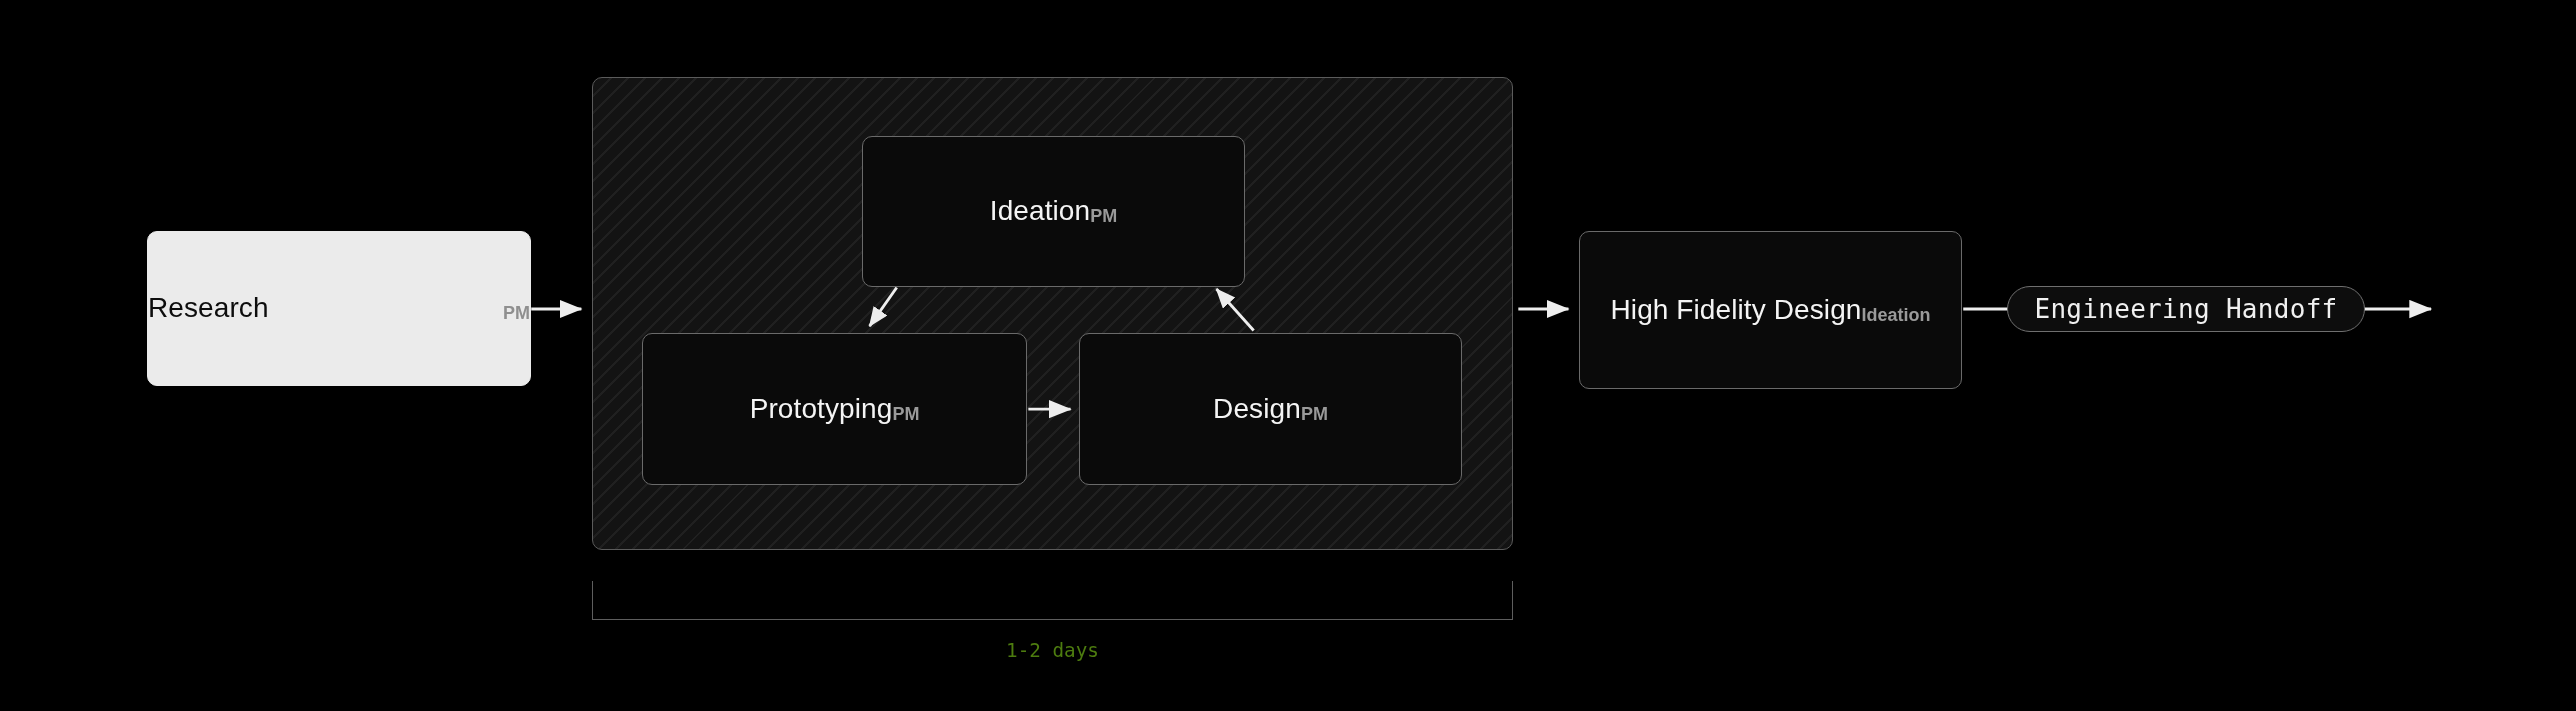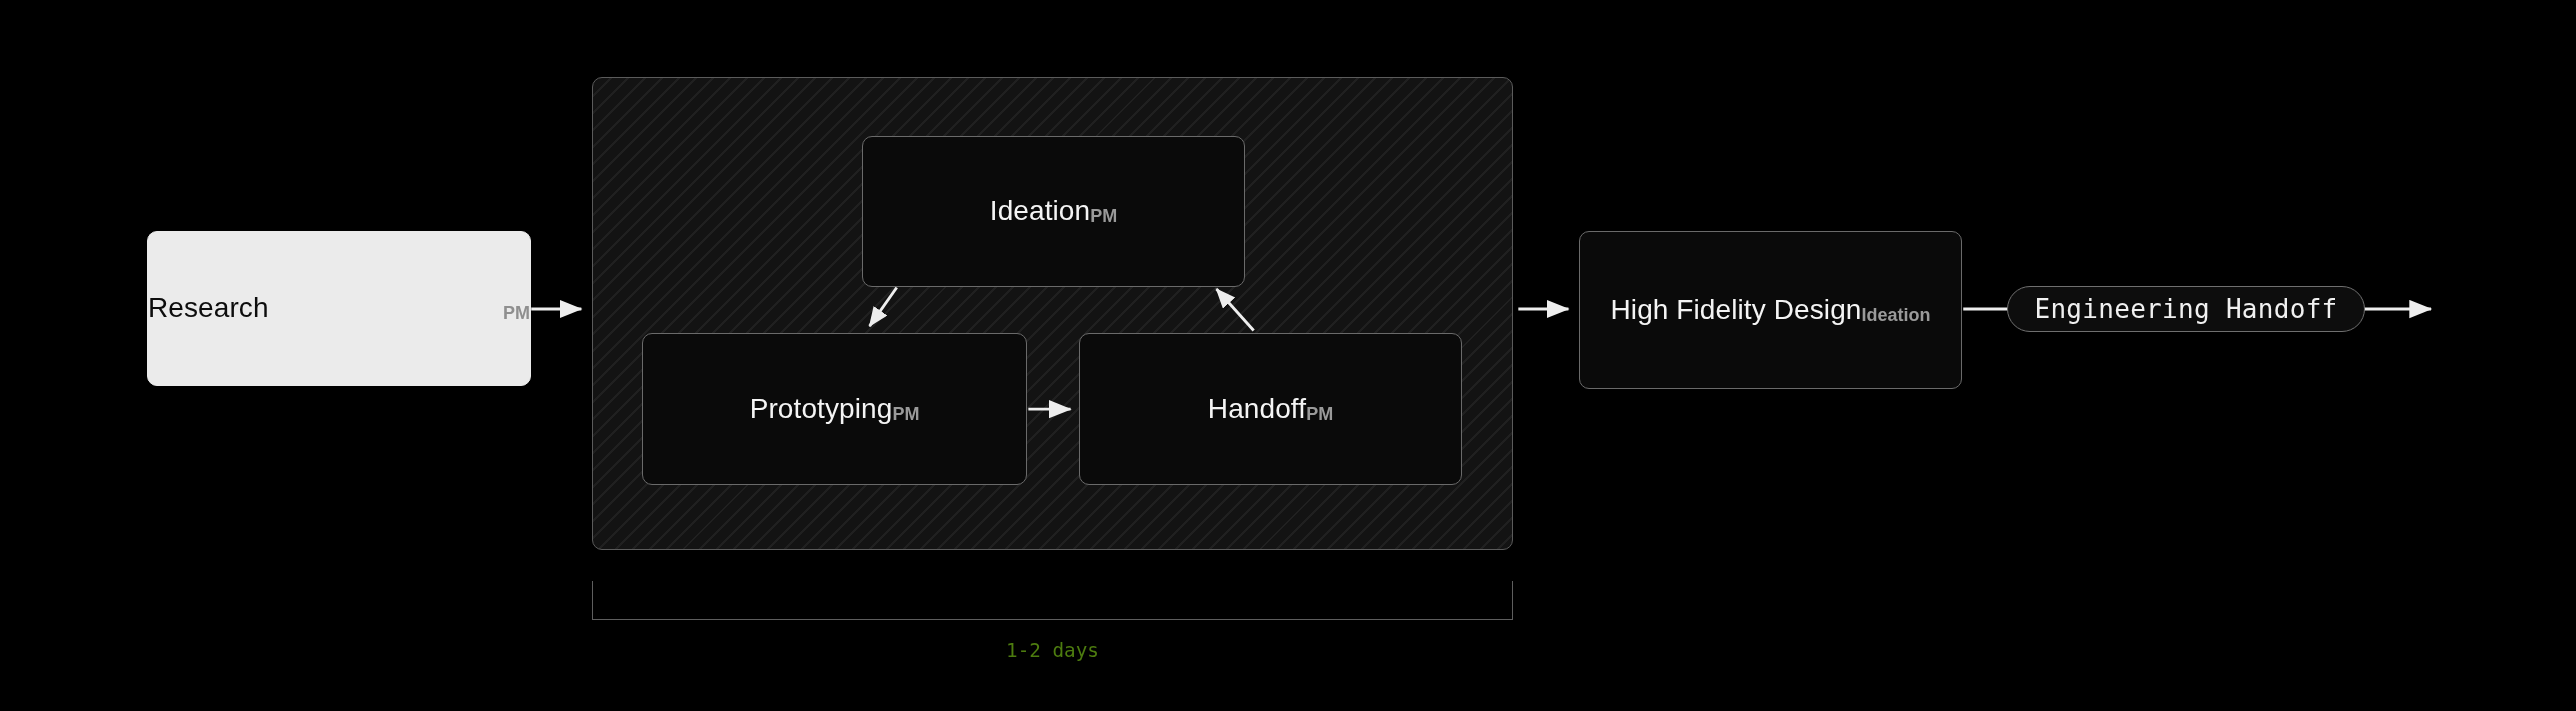--- a/index.html
+++ b/index.html
@@ -186,21 +186,21 @@
     <div class="node-title">Ideation</div>
     <div class="node-sub">PM</div>
   </div>
 
   <div class="node dark" style="left:642px; top:333px; width:385px; height:152px;align-items:center;">
     <div class="node-title">Prototyping</div>
     <div class="node-sub">PM</div>
   </div>
 
   <div class="node dark" style="left:1079px; top:333px; width:383px; height:152px;">
-    <div class="node-title">Handoff</div>
+    <div class="node-title">Design</div>
     <div class="node-sub">PM</div>
   </div>
 
   <div class="node dark" style="left:1579px; top:231px; width:383px; height:158px;">
     <div class="node-title">High Fidelity Design</div>
     <div class="node-sub">Ideation</div>
   </div>
 
   <div class="pill" style="left:2007px; top:286px; width:358px; height:46px;">
     <span class="pill-label">Engineering Handoff</span>

